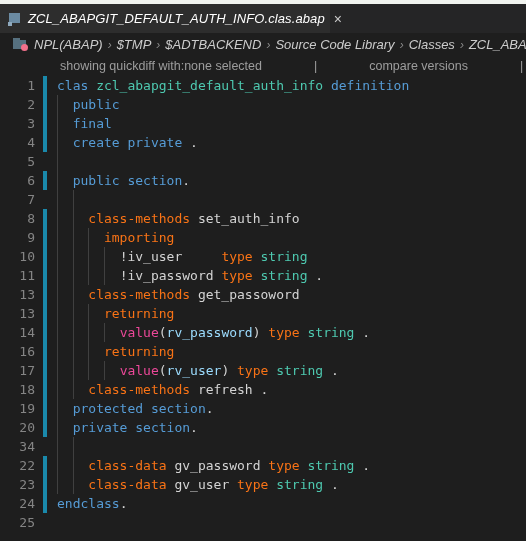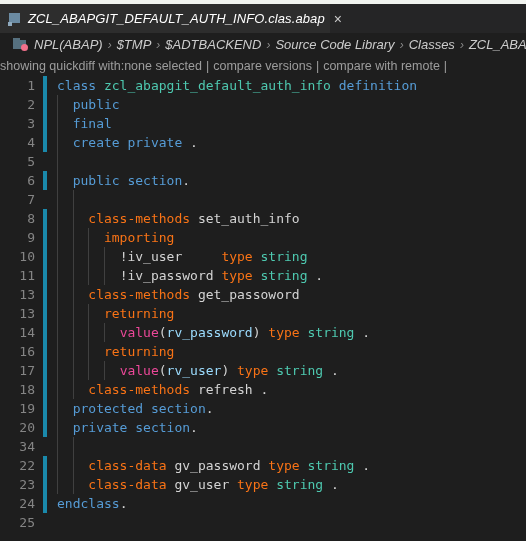--- a/index.html
+++ b/index.html
@@ -123,22 +123,24 @@
     margin: 0 5px;
     font-family: "Liberation Sans", sans-serif;
   }
 
   
   .quickdiff {
     height: 21px;
     background: #1e1e1e;
     display: flex;
     align-items: center;
+    padding-left: 60px;
     overflow: hidden;
     white-space: nowrap;
+    gap: 48px;
   }
   .qd-text {
     font-size: 12.5px;
     color: #9d9d9d;
     font-family: "Liberation Sans", sans-serif;
   }
   .qd-sep {
     font-size: 12.5px;
     color: #9d9d9d;
     margin: 0 4px;
@@ -236,21 +238,21 @@
   <span class="qd-text">compare versions</span>
   <span class="qd-sep">|</span>
   <span class="qd-text">compare with remote</span>
   <span class="qd-sep">|</span>
 </div>
 
 <div class="editor" id="editor">
     <div class="code-line">
       <div class="ln">1</div>
       <div class="diffbar on"></div>
-      <div class="code"><span class="kw">class</span><span class="pun"> </span><span class="type">zcl_abapgit_default_auth_info</span><span class="pun"> </span><span class="kw">definition</span></div>
+      <div class="code"><span class="kw">clas</span><span class="pun"> </span><span class="type">zcl_abapgit_default_auth_info</span><span class="pun"> </span><span class="kw">definition</span></div>
     </div>
     <div class="code-line">
       <div class="ln">2</div>
       <div class="diffbar on"></div>
       <div class="code"><span class="guide" style="left: 10px;"></span><span class="pun">  </span><span class="kw">public</span></div>
     </div>
     <div class="code-line">
       <div class="ln">3</div>
       <div class="diffbar on"></div>
       <div class="code"><span class="guide" style="left: 10px;"></span><span class="pun">  </span><span class="kw">final</span></div>

